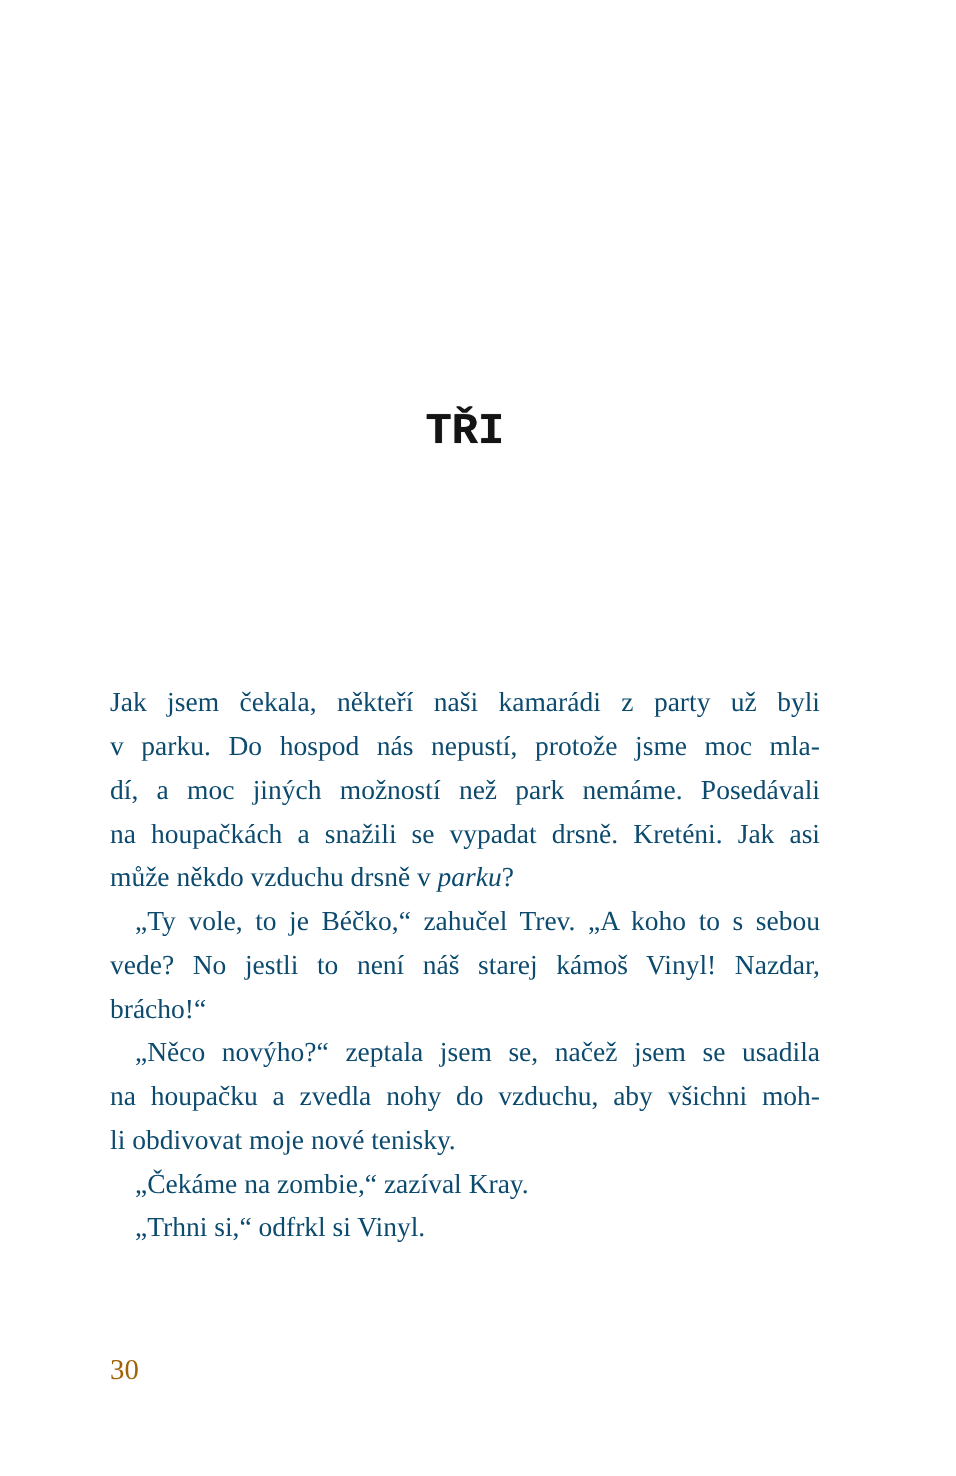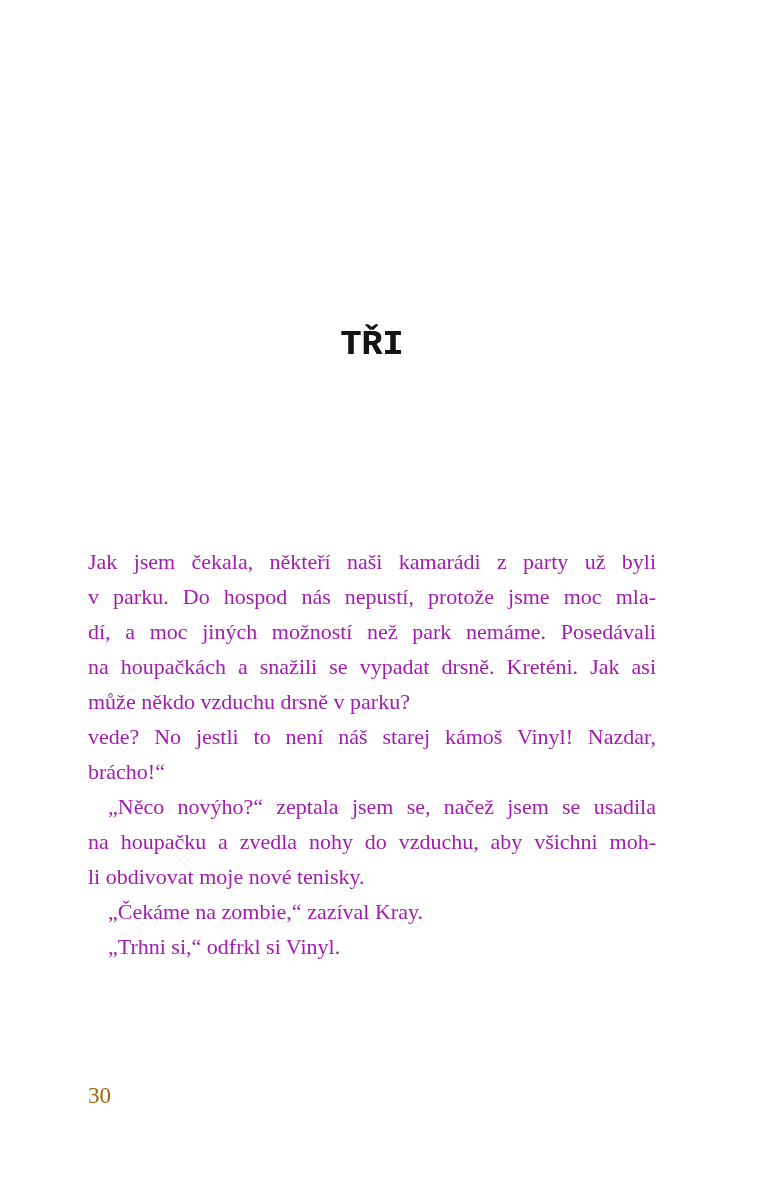--- a/index.html
+++ b/index.html
@@ -30,33 +30,34 @@
     color: #141414;
     text-shadow: 0 0 0.6px #141414;
   }
   .body-text {
     position: absolute;
     left: 88px;
     top: 544px;
     width: 568px;
     font-size: 22px;
     line-height: 35px;
-    color: #a21caf;
+    color: #0c4a6e;
   }
   .line {
     white-space: pre-wrap;
   }
   .line.justify {
     text-align: justify;
     text-align-last: justify;
   }
   .line.indent {
     padding-left: 20px;
   }
   .italic {
+    font-style: italic;
     margin-top: 40px;
   }
   .page-number {
     position: absolute;
     left: 88px;
     top: 1083px;
     font-size: 23px;
     line-height: 26px;
     color: #a16207;
   }
@@ -66,20 +67,21 @@
 
 <div class="page">
   <h1 class="chapter-title">TŘI</h1>
 
   <div class="body-text" id="body-text">
       <div class="line justify"><span>Jak jsem čekala, někteří naši kamarádi z party už byli</span></div>
       <div class="line justify"><span>v parku. Do hospod nás nepustí, protože jsme moc mla-</span></div>
       <div class="line justify"><span>dí, a moc jiných možností než park nemáme. Posedávali</span></div>
       <div class="line justify"><span>na houpačkách a snažili se vypadat drsně. Kreténi. Jak asi</span></div>
       <div class="line"><span>může někdo vzduchu drsně v </span><span class="italic">parku</span><span>?</span></div>
+      <div class="line justify indent"><span>„Ty vole, to je Béčko,“ zahučel Trev. „A koho to s sebou</span></div>
       <div class="line justify"><span>vede? No jestli to není náš starej kámoš Vinyl! Nazdar,</span></div>
       <div class="line"><span>brácho!“</span></div>
       <div class="line justify indent"><span>„Něco novýho?“ zeptala jsem se, načež jsem se usadila</span></div>
       <div class="line justify"><span>na houpačku a zvedla nohy do vzduchu, aby všichni moh-</span></div>
       <div class="line"><span>li obdivovat moje nové tenisky.</span></div>
       <div class="line indent"><span>„Čekáme na zombie,“ zazíval Kray.</span></div>
       <div class="line indent"><span>„Trhni si,“ odfrkl si Vinyl.</span></div>
     </div>
 
   <div class="page-number">30</div>

